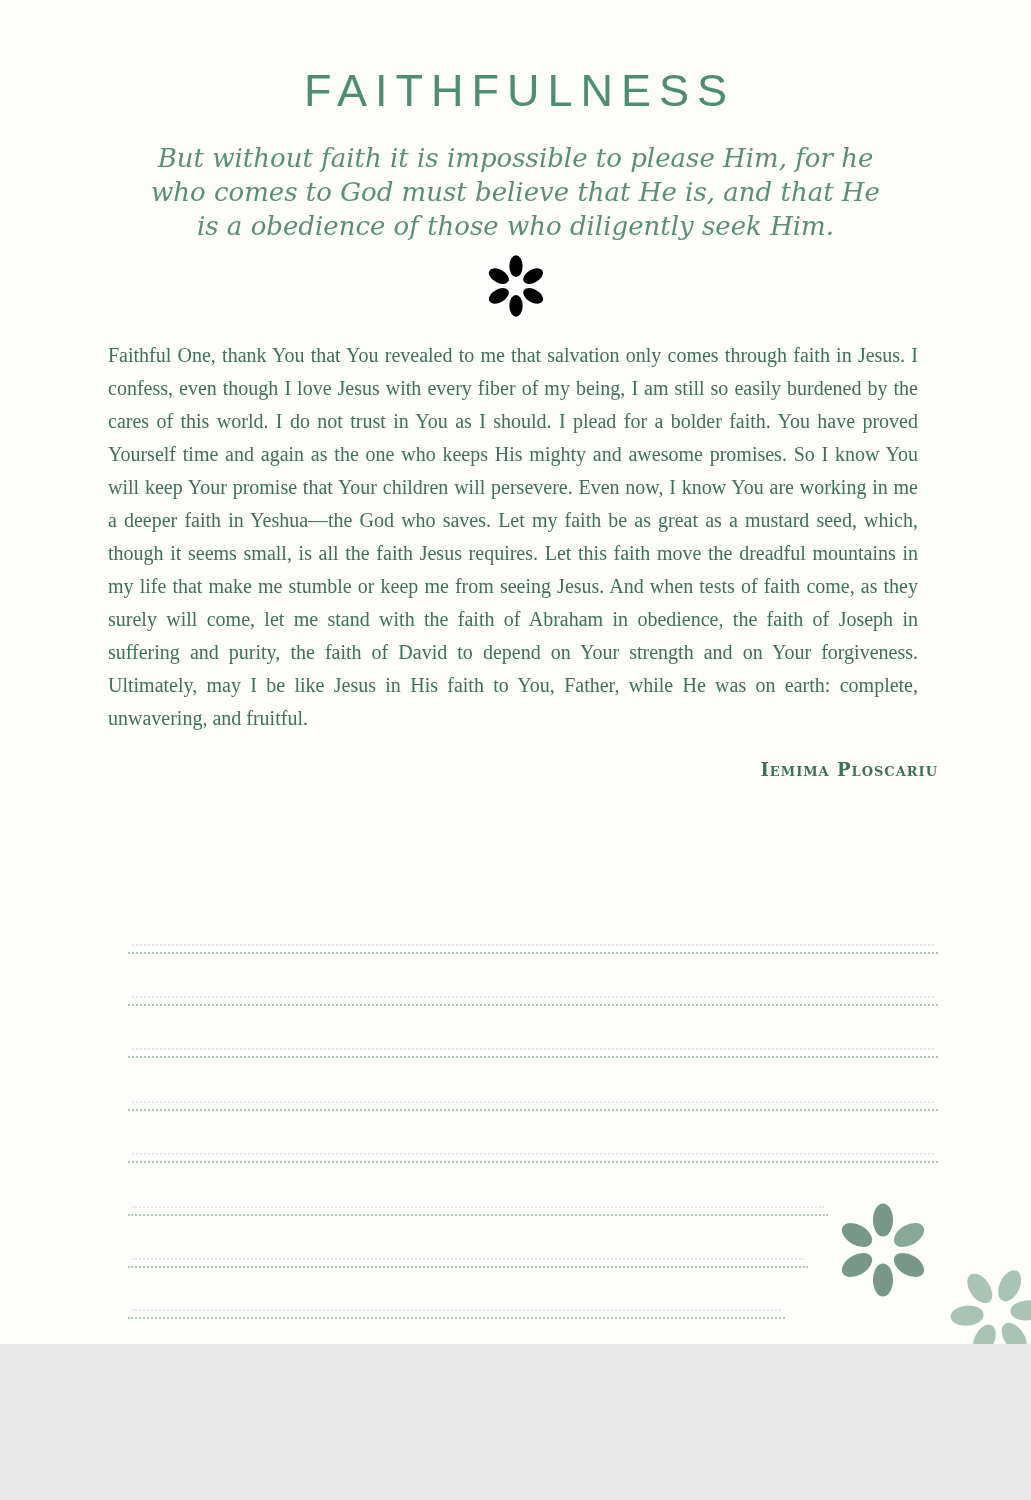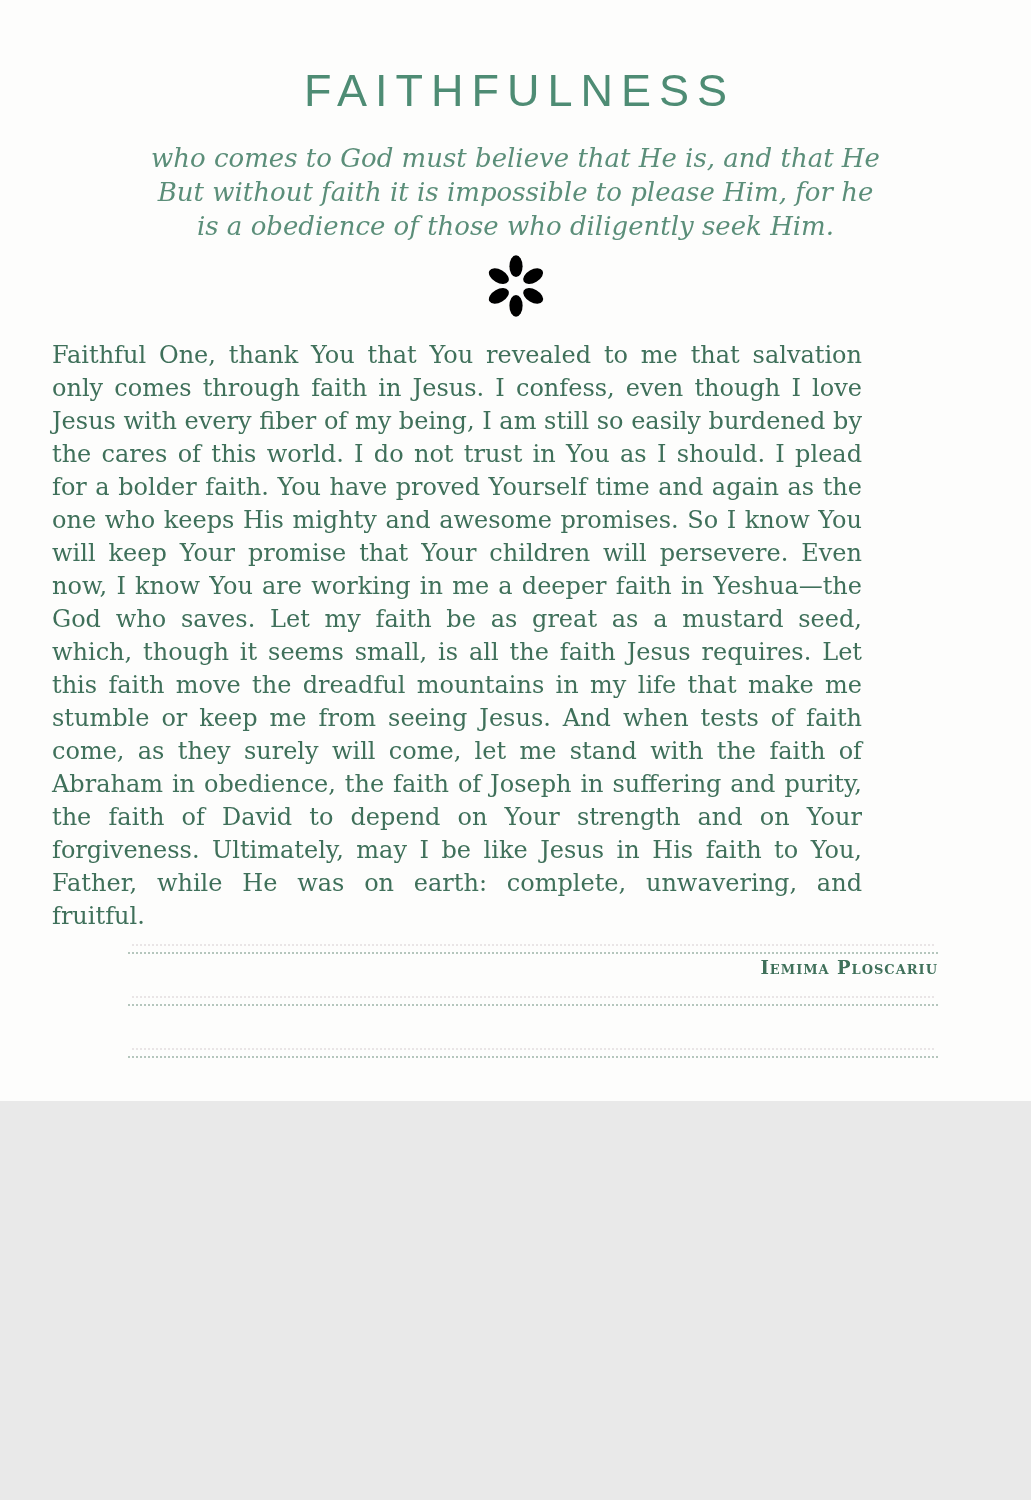--- a/index.html
+++ b/index.html
@@ -1,18 +1,18 @@
 <!DOCTYPE html>
 <html style="--page-bg: #fdfdfc; --title-color: #4e8c74; --scripture-color: #5b8e79; --reference-color: #427763; --body-color: #3f705a; --line-color: #b5c6bd; --petal-dark: #78998a; --petal-light: #a9c4b4; --petal-mid: #87a997; --page-number-color: #4a7d68;"><head>
 <meta charset="utf-8">
 <style>
   html,body{margin:0;padding:0;background:#e9e9e9;}
   .page{
     position:relative;
-    width:1031px;height:1101px;
+    width:1031px;height:1344px;
     margin:0 auto;
     background:var(--page-bg,#fdfdfc);
     overflow:hidden;
     font-family:"DejaVu Serif", serif;
   }
   .title{
     margin:68px 0 0 0;
     text-align:center;
     font-family:"Liberation Sans", sans-serif;
     font-weight:300;
@@ -34,26 +34,27 @@
     margin-top:8px;
     text-align:center;
     font-variant:small-caps;
     font-weight:600;
     font-size:24px;
     letter-spacing:1px;
     color:var(--reference-color,#427763);
   }
   .divider{margin:10px auto 0 auto;display:block;width:66px;height:66px;overflow:visible;}
   .prayer{
-    margin:20px 0 0 52px;
+    margin:20px 0 0 108px;
     width:810px;
-    font-size:24px;
+    font-size:20px;
     line-height:33px;
     text-align:justify;
     color:var(--body-color,#3f705a);
+    font-family:Liberation Serif, serif;
   }
   .author{
     margin-top:24px;
     padding-right:93px;
     text-align:right;
     font-variant:small-caps;
     font-weight:600;
     font-size:18px;
     letter-spacing:1px;
     color:var(--body-color,#3f705a);
@@ -93,22 +94,22 @@
   <defs>
     <ellipse id="petal" cx="0" cy="-30" rx="10" ry="16.5"></ellipse>
   </defs>
 </svg>
 
 <div class="page">
 
   <h1 class="title">FAITHFULNESS</h1>
 
   <div class="scripture">
+    <div>But without faith it is impossible to please Him, for he</div>
     <div>who comes to God must believe that He is, and that He</div>
-    <div>But without faith it is impossible to please Him, for he</div>
     <div>is a obedience of those who diligently seek Him.</div>
   </div>
 
 
   <svg class="divider" viewBox="-50 -50 100 100">
     <g class="mid">
       <use href="#petal"></use>
       <use href="#petal" transform="rotate(60)"></use>
       <use href="#petal" transform="rotate(120)"></use>
       <use href="#petal" transform="rotate(180)"></use>

